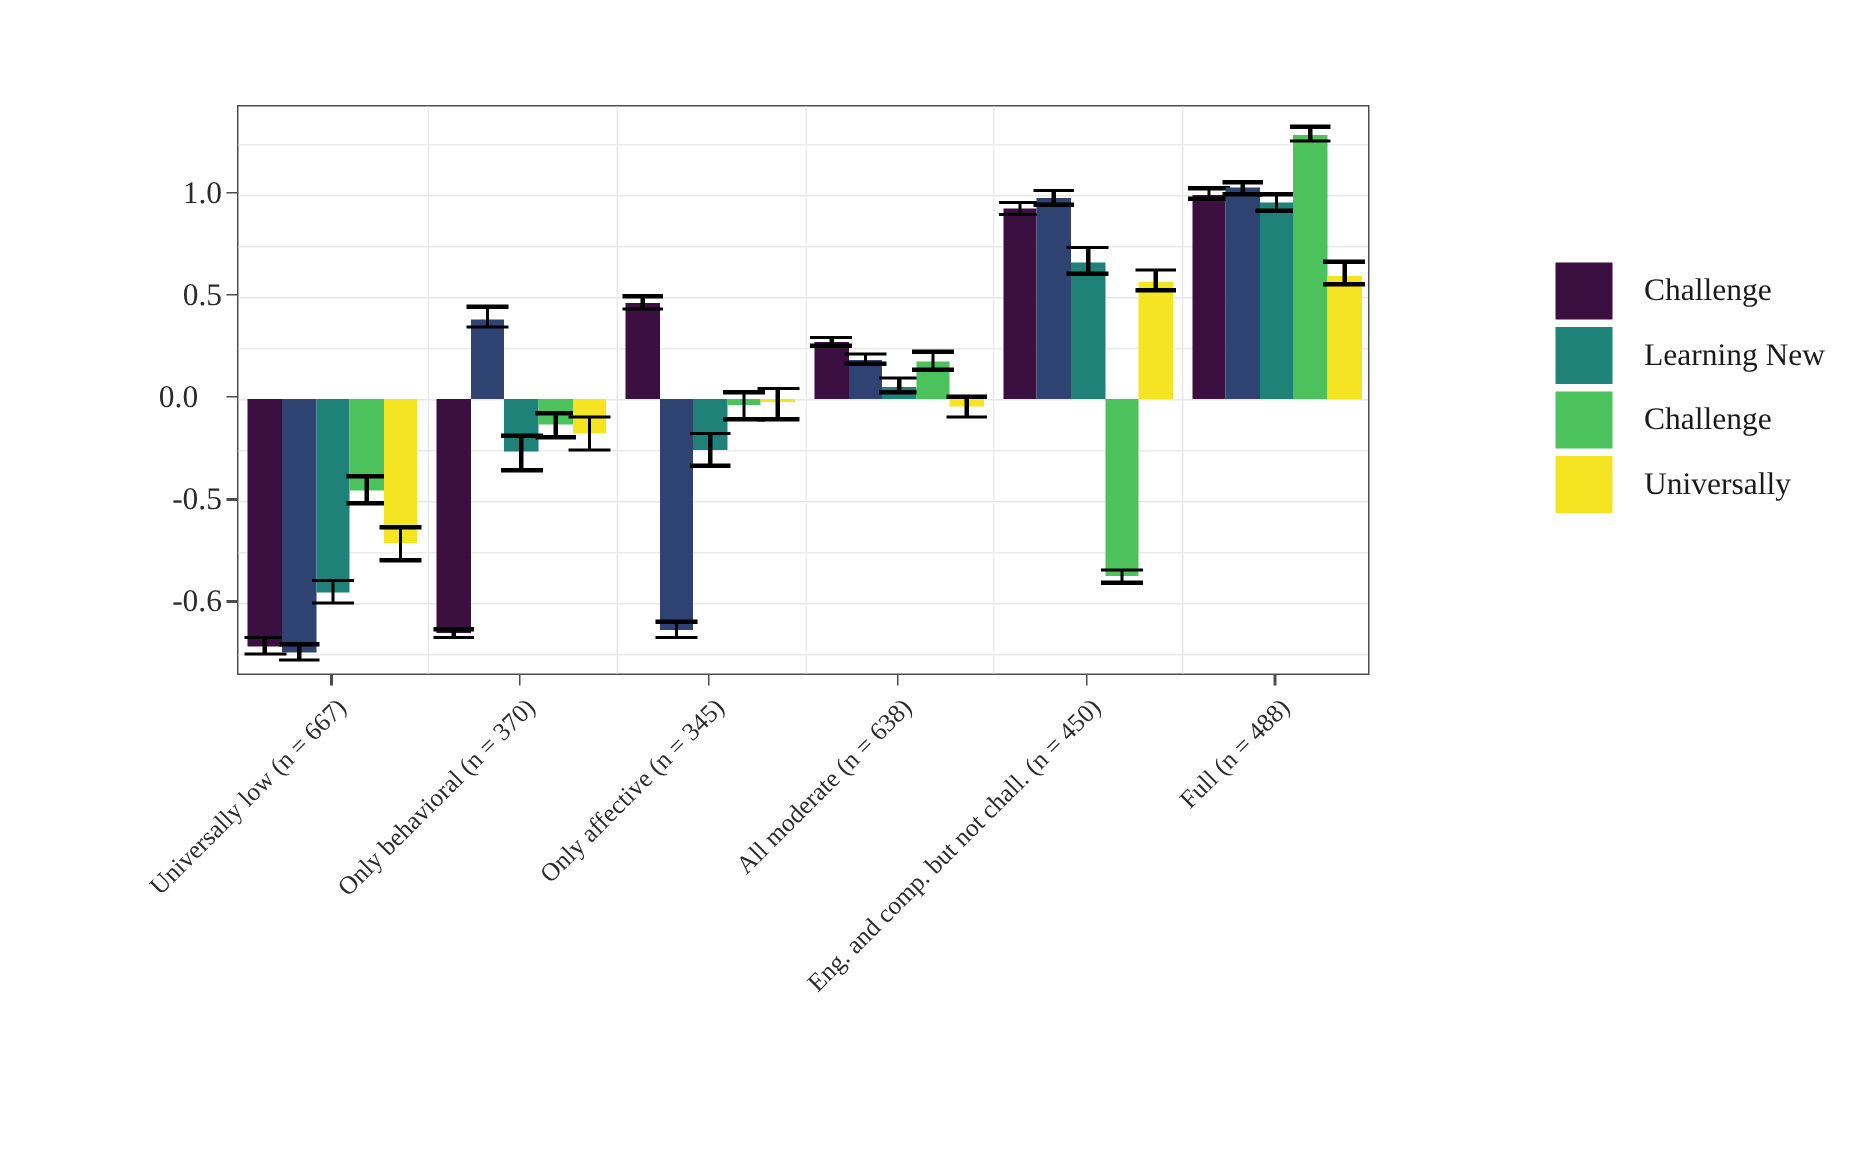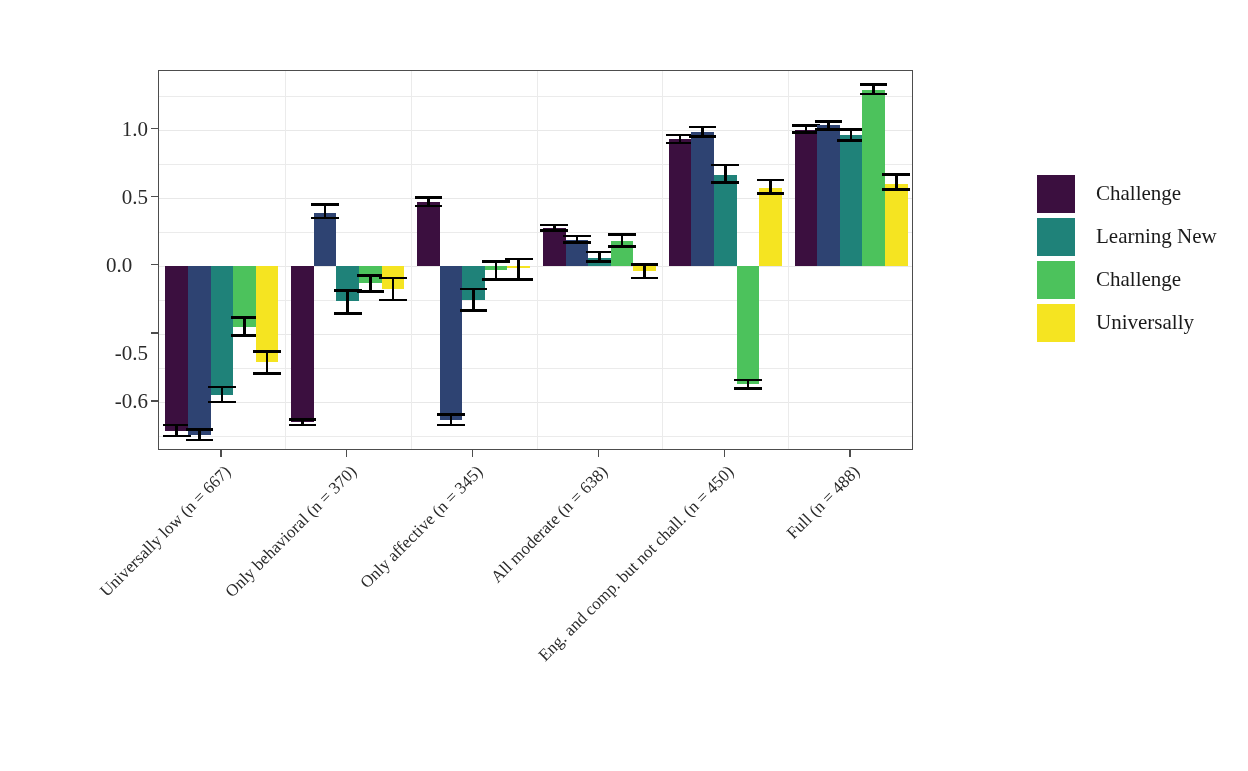--- a/index.html
+++ b/index.html
@@ -194,21 +194,21 @@
       </div>
   </div>
 
   <div id="yaxis-layer">
       <div class="ytick-label" style="top: 128.566px; left: 62px; right: auto; width: 86px;">1.0</div>
       <div class="ytick-mark" style="top: 127.866px; left: 151px;"></div>
       <div class="ytick-label" style="top: 196.667px; left: 62px; right: auto; width: 86px;">0.5</div>
       <div class="ytick-mark" style="top: 195.967px; left: 151px;"></div>
       <div class="ytick-label" style="top: 264.767px; left: 76px; right: auto; width: 86px; text-align: center;">0.0</div>
       <div class="ytick-mark" style="top: 264.067px; left: 151px;"></div>
-      <div class="ytick-label" style="top: 332.867px; left: 62px; right: auto; width: 86px; margin-top: 20px;">-0.5</div>
+      <div class="ytick-label" style="top: 332.867px; left: 62px; right: auto; width: 86px;">-0.5</div>
       <div class="ytick-mark" style="top: 332.167px; left: 151px;"></div>
       <div class="ytick-label" style="top: 400.968px; left: 62px; right: auto; width: 86px;">-0.6</div>
       <div class="ytick-mark" style="top: 400.268px; left: 151px;"></div>
     </div>
 
   <div id="xaxis-layer">
       <div class="xtick-mark" style="left: 220.217px; top: 450px;"></div>
       <div class="xlabel" style="left: -179.083px; width: 400px; top: 462px;">Universally low (n = 667)</div>
       <div class="xtick-mark" style="left: 346.05px; top: 450px;"></div>
       <div class="xlabel" style="left: -53.25px; width: 400px; top: 462px;">Only behavioral (n = 370)</div>

